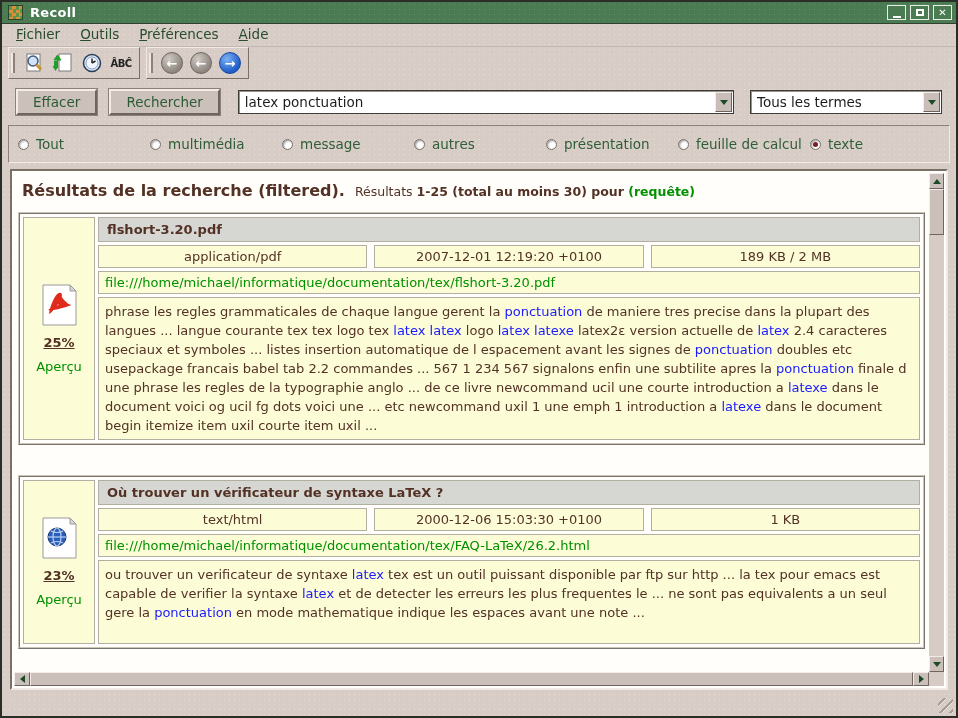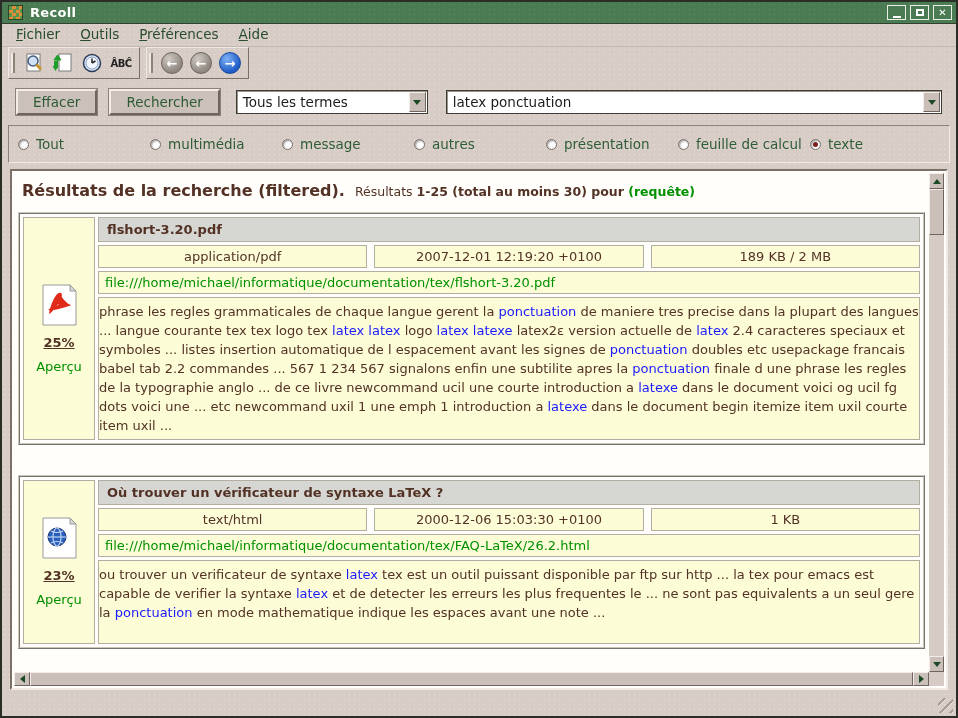--- a/index.html
+++ b/index.html
@@ -86,21 +86,21 @@
 
   .result { display:grid; grid-template-columns:72px 1fr; gap:3px; padding:3px; margin:12px 4px 0 4px;
     background:#fffefa; border:2px ridge #ccc6ba; }
   .result-2 { margin-top:30px; }
   .cell { border:1px solid #b2aea2; background:#fcfcd7; }
   .r-left { grid-row:1 / span 4; display:flex; flex-direction:column; align-items:center; justify-content:center; gap:9px; padding:6px 2px; }
   .r-title { background:#d6d6d2; color:#533225; font-weight:bold; padding:4px 8px; font-size:13px; }
   .r-meta { display:grid; grid-template-columns:1fr 1fr 1fr; gap:7px; border:none; background:transparent; }
   .r-meta .cell { text-align:center; padding:3px 2px; color:#533225; font-size:13px; }
   .r-url { padding:3px 6px; font-size:13px; }
-  .r-snippet { padding:4px 0; color:#533225; font-size:13px; line-height:19px; }
+  .r-snippet { padding:4px 6px; color:#533225; font-size:13px; line-height:19px; }
   .r-snippet-2 { min-height:84px; }
   .r-snippet .hl { color:#1a1aff; }
   .relevance { font-weight:bold; color:#533225; font-size:13px;text-decoration:underline; }
   .doc-icon { width:38px; height:42px; }
 
   
   .sb-track { position:absolute; background-color:#d6cbc5; background-image:radial-gradient(#e3d8d2 15%, transparent 16%); background-size:4px 4px; }
   .vscroll { top:2px; right:2px; bottom:16px; width:15px; }
   .hscroll { left:2px; bottom:2px; right:17px; height:14px; }
   .sb-corner { right:2px; bottom:2px; width:15px; height:14px; background:#d6cbc5; position:absolute; }
@@ -195,28 +195,28 @@
         <div class="nav-circle nav-blue">
             <span>→</span>
           </div>
       </div>
     </div>
   </div>
 
   <div class="search-row">
     <button class="btn3d">Effacer</button>
     <button class="btn3d">Rechercher</button>
-    <div class="combo combo-mode">
-      <span class="combo-text">Tous les termes</span>
+    <div class="combo combo-query">
+      <input type="text" value="latex ponctuation" style="">
       <span class="combo-arrow">
           <span class="tri tri-down"></span>
         </span>
     </div>
-    <div class="combo combo-query">
-      <input type="text" value="latex ponctuation" style="">
+    <div class="combo combo-mode">
+      <span class="combo-text">Tous les termes</span>
       <span class="combo-arrow">
           <span class="tri tri-down"></span>
         </span>
     </div>
   </div>
 
   <div class="radio-panel">
     <div class="filter-item">
       <span class="radio"></span>
       <span class="filter-label">Tout</span>

